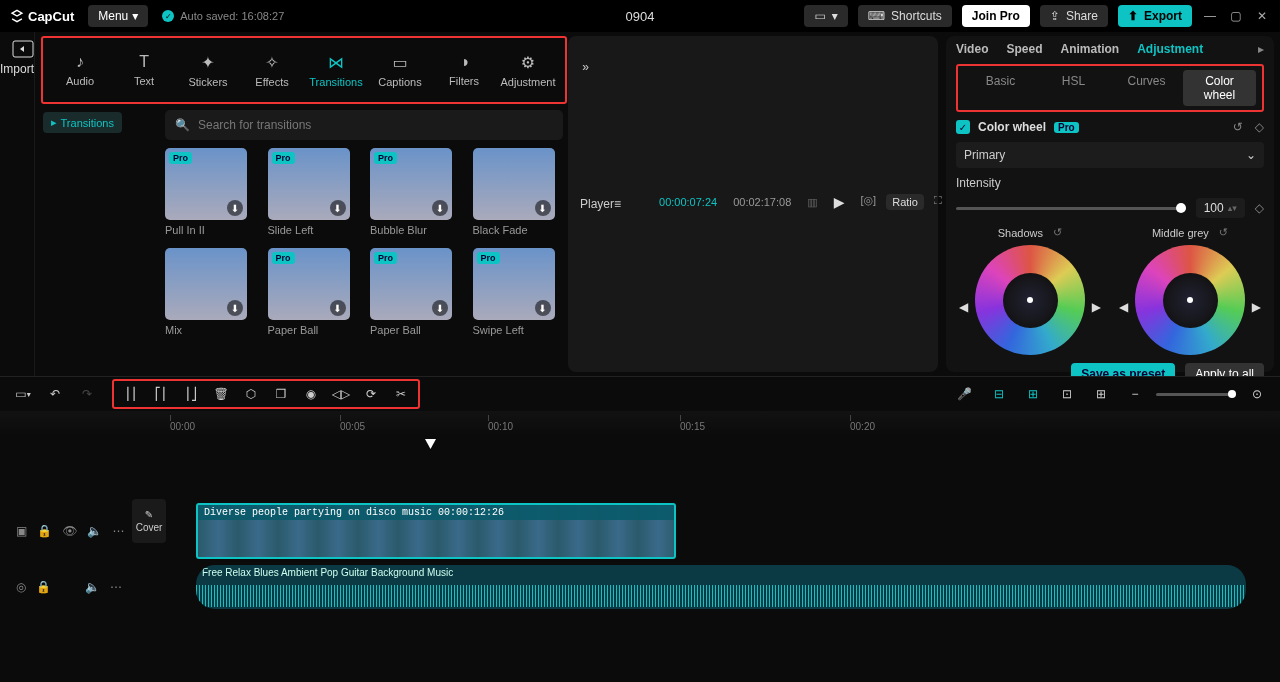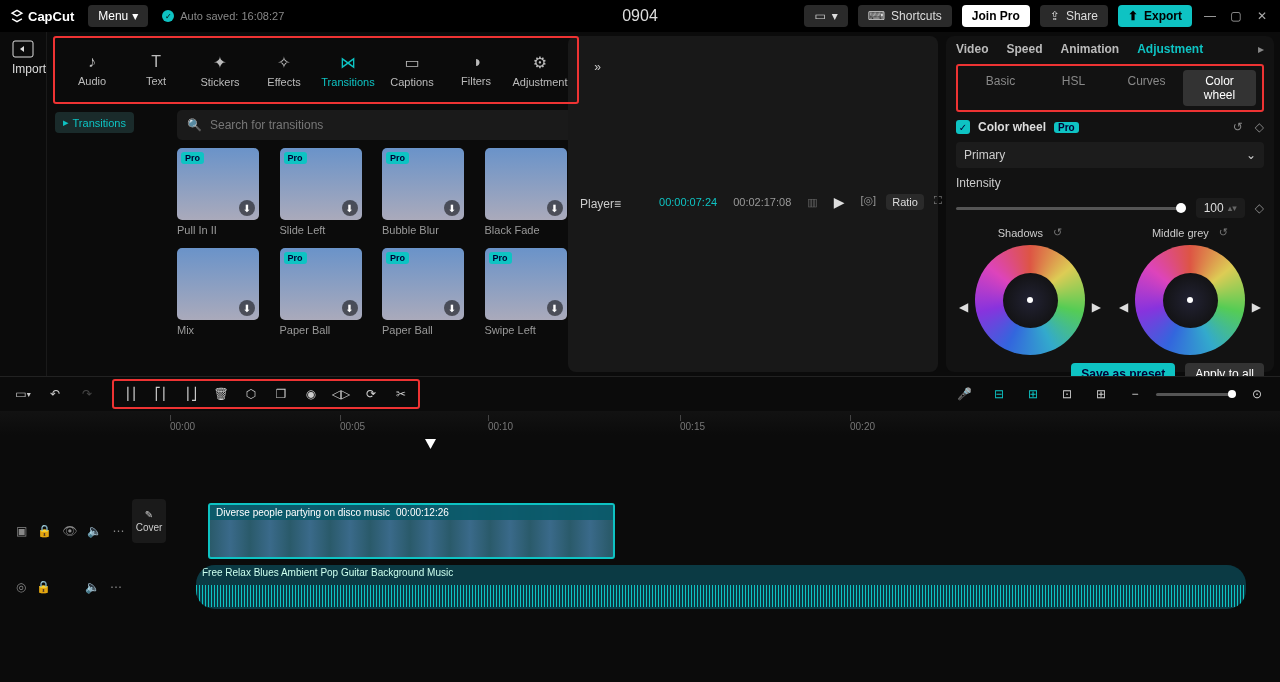--- a/index.html
+++ b/index.html
@@ -7,32 +7,32 @@
   width: 1280px; height: 682px; background: #0b0b0b; color: #ddd;
   font-family: -apple-system, BlinkMacSystemFont, "Segoe UI", Arial, sans-serif;
   font-size: 12px; overflow: hidden; position: relative;
 }
 
 .topbar { height: 32px; background: #000; display: flex; align-items: center; padding: 0 10px; gap: 14px; }
 .logo { font-weight: 700; font-size: 13px; color: #fff; display: flex; align-items: center; gap: 4px; }
 .menu-btn { background: #2a2a2a; color: #fff; padding: 4px 10px; border-radius: 4px; display: flex; align-items: center; gap: 4px; cursor: pointer; }
 .auto-saved { color: #888; font-size: 11px; display: flex; align-items: center; gap: 6px; }
 .auto-saved .dot { width: 12px; height: 12px; border-radius: 50%; background: #0ec3c3; color:#000; font-size:8px; display:flex;align-items:center;justify-content:center;}
-.title-center { position: absolute; left: 50%; transform: translateX(-50%); color: #ddd; font-size: 16px; }
+.title-center { position: absolute; left: 50%; transform: translateX(-50%); color: #ddd; font-size: 13px; }
 .top-right { margin-left: auto; display: flex; align-items: center; gap: 10px; }
 .top-btn { background: #2a2a2a; color: #ddd; padding: 4px 10px; border-radius: 4px; display: flex; align-items: center; gap: 6px; cursor: pointer; }
 .join-pro { background: #fff; color: #000; font-weight: 600; }
 .export-btn { background: #0ec3c3; color: #000; font-weight: 600; }
 .win-ctrl { width: 16px; height: 16px; cursor: pointer; display: flex; align-items: center; justify-content: center; color: #aaa; }
 
 
 .main-row { display: flex; height: 344px; }
 .left-panel { width: 560px; background: #0b0b0b; display: flex; }
 .lib-col { width: 64px; border-right: 1px solid #1a1a1a; display: flex; flex-direction: column; align-items: center; padding-top: 8px; }
-.import-btn { display: flex; flex-direction: column; align-items: flex-start; gap: 4px; color: #ddd; cursor: pointer; margin-left: 12px; }
+.import-btn { display: flex; flex-direction: column; align-items: flex-end; gap: 4px; color: #ddd; cursor: pointer; }
 .lib-tabs-row { display: flex; flex-direction: column; flex: 1; }
 .lib-tabs { height: 68px; display: flex; align-items: center; gap: 10px; padding: 0 10px; position: relative; }
 .lib-tabs.red-outline { border: 2px solid #e33; border-radius: 3px; margin: 4px 6px 0 6px; }
 .lib-tab { display: flex; flex-direction: column; align-items: center; gap: 4px; color: #bbb; cursor: pointer; font-size: 11px; width: 54px; }
 .lib-tab.active { color: #0ec3c3; }
 .lib-sidebar-content { display: flex; flex: 1; }
 .trans-side { width: 120px; padding: 8px; }
 .trans-pill { background: #1a2b2b; color: #0ec3c3; padding: 4px 8px; border-radius: 4px; font-size: 11px; display: inline-flex; align-items: center; gap: 4px; }
 .trans-main { flex: 1; display: flex; flex-direction: column; padding: 6px 10px; gap: 8px; overflow: hidden; }
 .search { background: #1a1a1a; border-radius: 5px; height: 30px; display: flex; align-items: center; padding: 0 10px; color: #777; gap: 8px; }
@@ -94,21 +94,21 @@
 .ruler-mark { position:absolute; top:4px; }
 .playhead { position:absolute; top:30px; bottom:0; left:430px; width:1px; background:#fff; }
 .playhead::before { content:""; position:absolute; top:-2px; left:-5px; width:11px; height:10px; background:#fff; clip-path: polygon(0 0,100% 0,50% 100%);}
 .tracks { padding:6px 10px 10px 10px; display:flex; gap:6px; }
 .track-heads { width:112px; display:flex; flex-direction:column; gap:6px; }
 .track-head { height:56px; display:flex; align-items:center; gap:10px; color:#888; padding-left:6px;}
 .cover-btn { width:42px; display:flex; flex-direction:column; align-items:center; gap:2px; color:#ccc; }
 .cover-box { width:34px; height:44px; background:#1a1a1a; border-radius:4px; display:flex; flex-direction:column; align-items:center; justify-content:center; gap:2px; font-size:10px;}
 .track-lanes { flex:1; display:flex; flex-direction:column; gap:6px; position:relative;}
 .clip { position:relative; height:56px; border-radius:3px; overflow:hidden; }
-.clip.video { width:407px; margin-left:32px; border:2px solid #0ec3c3; background:repeating-linear-gradient(90deg,#2a5a6a,#3a6a8a 20px,#2a5a6a 40px);}
+.clip.video { width:480px; margin-left:20px; border:2px solid #0ec3c3; background:repeating-linear-gradient(90deg,#2a5a6a,#3a6a8a 20px,#2a5a6a 40px);font-family:Liberation Mono, monospace;}
 .clip-label { position:absolute; top:0; left:0; right:0; background:#0a5a6aee; color:#fff; font-size:10px; padding:2px 6px; display:flex; gap:6px;}
 .clip.audio { width:1050px; margin-left:20px; background:#0b3a44; height:44px;border-radius:19px;}
 .clip.audio .wave { position:absolute; left:0; right:0; bottom:2px; height:22px; background:
   repeating-linear-gradient(90deg,#0ec3c3 0 1px,transparent 1px 3px);}
 .clip.audio .lbl2 { position:absolute; top:2px; left:6px; color:#cfe; font-size:10px; }
 .lane-spacer{height:56px;}
 svg{display:block;}
 </style>
 </head>
 <body>

